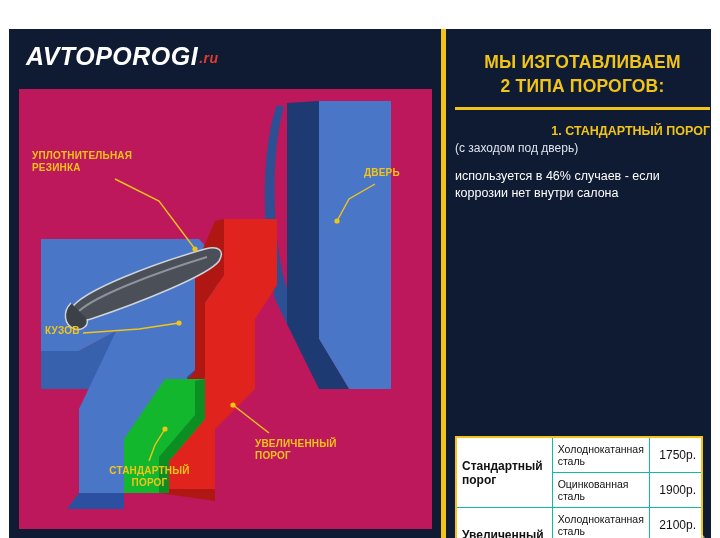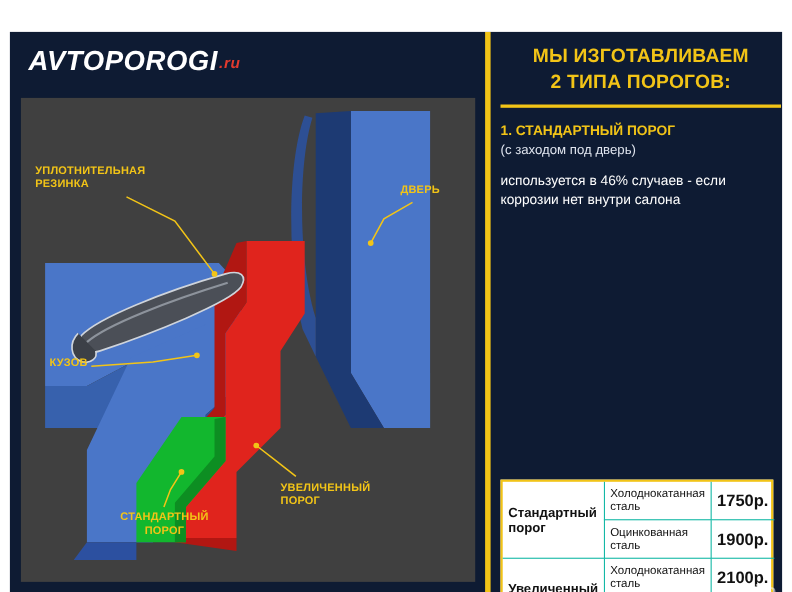--- a/index.html
+++ b/index.html
@@ -69,21 +69,21 @@
     vertical-align: 2px;
     margin-left: 1px;
   }
 
   .illustration {
     position: absolute;
     left: 19px;
     top: 69px;
     width: 413px;
     height: 440px;
-    background: #404040;
+    background: #be185d;
     overflow: hidden;
   }
   .illus-inner {
     position: absolute;
     inset: 0;
   }
 
   
   .lbl {
     position: absolute;
@@ -103,21 +103,21 @@
   svg.diagram {
     position: absolute;
     left: 0;
     top: 0;
   }
 
   
   .right {
     position: absolute;
     left: 455px;
-    top: 18px;
+    top: 30px;
     width: 255px;
     z-index: 20;
   }
   .headline {
     color: #f2c417;
     font-weight: bold;
     font-size: 17.5px;
     line-height: 24px;
     text-align: center;
     letter-spacing: 0.2px;
@@ -126,20 +126,21 @@
     margin: 9px 0 13px 0;
     height: 3px;
     background: #f2c417;
   }
   .block-title {
     color: #f2c417;
     font-weight: bold;
     font-size: 12.5px;
     line-height: 16px;
     margin-bottom: 1px;
+    text-align: right;
   }
   .block-sub {
     color: #dfe4ee;
     font-size: 12px;
     line-height: 16px;
     margin-bottom: 12px;
   }
   .block-body {
     color: #ffffff;
     font-size: 12.5px;
@@ -174,23 +175,23 @@
     font-weight: bold;
     font-size: 12px;
     width: 88px;
     line-height: 14px;
     border-left: none;
   }
   .price-table td.mat {
     font-size: 10.5px;
   }
   .price-table td.price {
-    font-weight: bold;
-    font-size: 15px;
-    text-align: left;
+    font-weight: normal;
+    font-size: 12px;
+    text-align: right;
     width: 46px;
     border-right: none;
   }
   .price-table tr:first-child td { border-top: none; }
   .price-table tr:last-child td { border-bottom: none; }
 
   .watermark {
     position: absolute;
     right: 14px;
     bottom: 12px;

